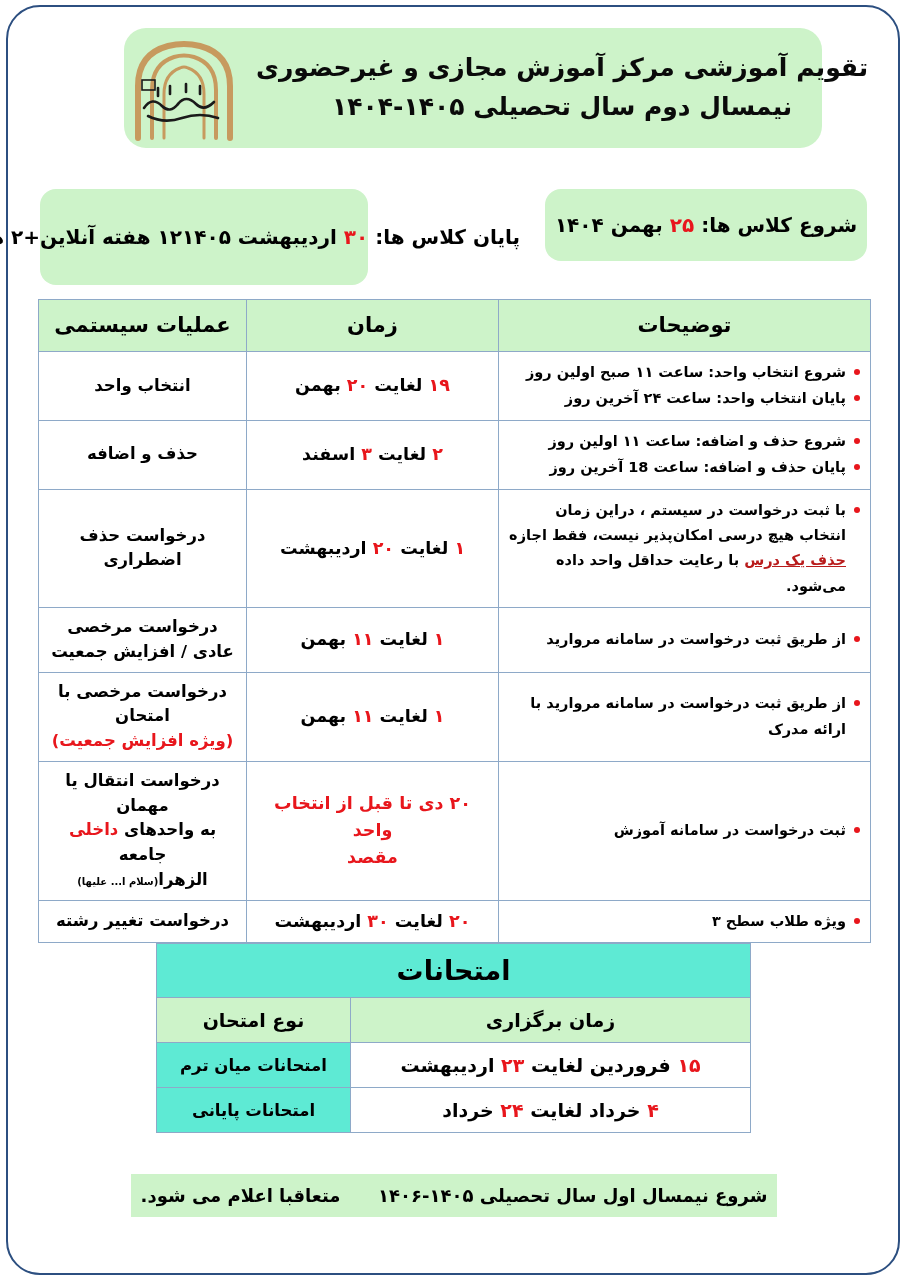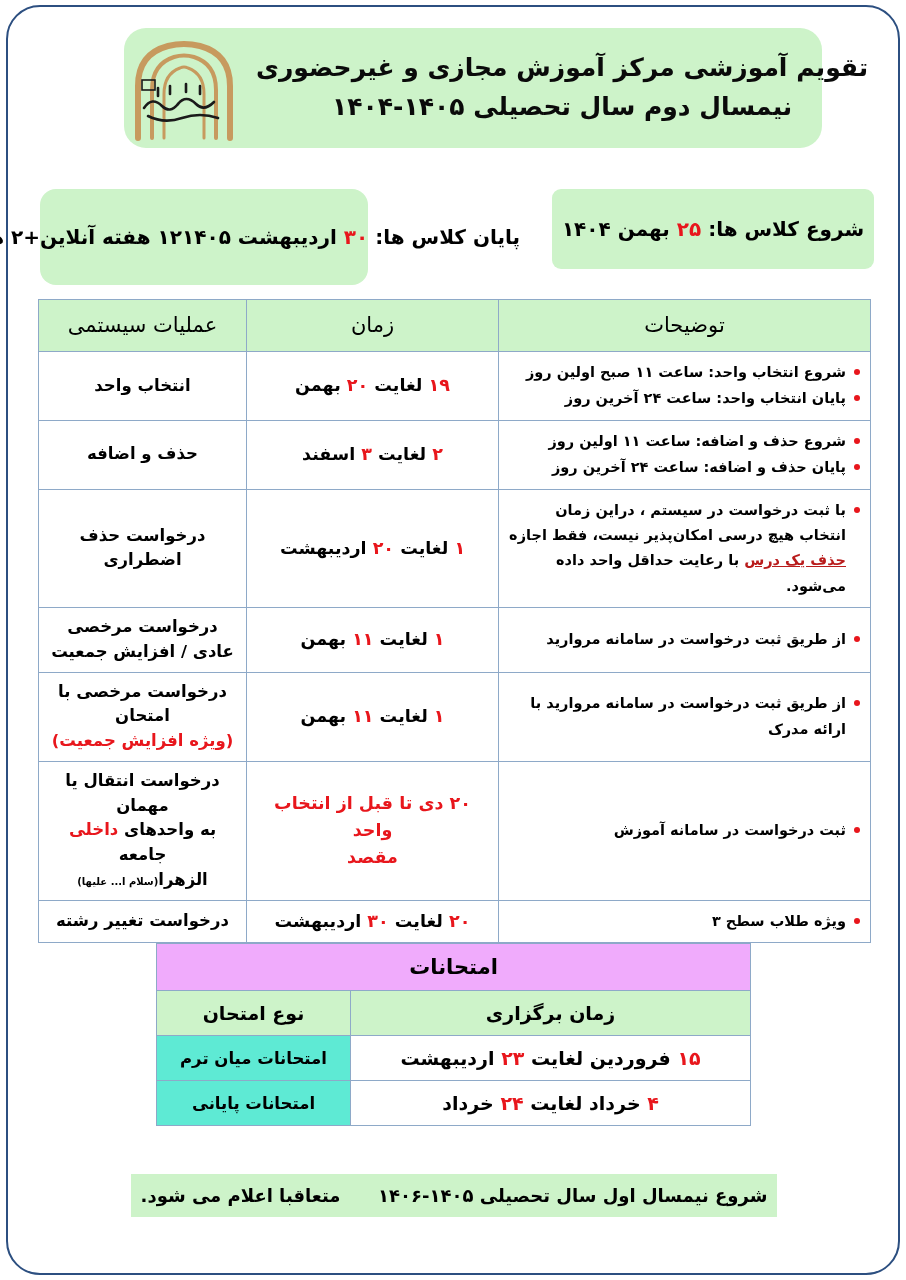--- a/index.html
+++ b/index.html
@@ -72,22 +72,22 @@
     background: #cdf3c9;
     border-radius: 16px;
     display: flex;
     flex-direction: row;
     align-items: center;
     justify-content: center;
     text-align: center;
     padding: 6px 14px;
   }
   #info-box-start {
-    right: 32px; top: 189px;
-    width: 322px; height: 80px; border-radius: 9px;
+    right: 39px; top: 189px;
+    width: 322px; height: 72px;
   }
   #info-box-end {
     left: 40px; top: 189px;
     width: 328px; height: 96px;
   }
   .info-box .l1, .info-box .l2 {
     font-size: 20px;
     font-weight: bold;
     line-height: 1.7;
     white-space: nowrap;
@@ -105,21 +105,21 @@
     border: 1px solid #8ea9c8;
   }
   #main-table col.c-desc { width: 372px; }
   #main-table col.c-time { width: 252px; }
   #main-table col.c-op   { width: 208px; }
 
   #main-table th {
     background: #cdf3c9;
     border: 1px solid #8ea9c8;
     font-size: 21px;
-    font-weight: normal;
+    font-weight: bold;
     text-align: center;
     padding: 13px 4px 14px 4px;
     margin-top: 46px;
   }
   #main-table td {
     border: 1px solid #8ea9c8;
     vertical-align: middle;
     background: #ffffff;
     padding: 7px 8px;
   }
@@ -170,23 +170,23 @@
     position: absolute;
     left: 156px; top: 943px;
     width: 594px;
     border-collapse: collapse;
     table-layout: fixed;
     border: 1px solid #8ea9c8;
   }
   #exams-table col.e-time { width: 400px; }
   #exams-table col.e-type { width: 194px; }
   #exams-table th.exam-title {
-    background: #f0abfc;
-    border: 1px solid #8ea9c8;
-    font-size: 21px;
+    background: #5eead4;
+    border: 1px solid #8ea9c8;
+    font-size: 27px;
     font-weight: bold;
     text-align: center;
     padding: 11px 4px;
   }
   #exams-table th.exam-head {
     background: #cdf3c9;
     border: 1px solid #8ea9c8;
     font-size: 19px;
     font-weight: bold;
     text-align: center;
@@ -288,21 +288,21 @@
           </ul>
         </td>
         <td class="time-cell"><span class="red">۱۹</span><span> لغایت </span><span class="red">۲۰</span><span> بهمن</span></td>
         <td class="op-cell">انتخاب واحد</td>
       </tr>
 
       <tr>
         <td class="desc-cell">
           <ul class="bullets">
             <li>شروع حذف و اضافه: ساعت ۱۱ اولین روز</li>
-            <li>پایان حذف و اضافه: ساعت ۲۴ آخرین روز</li>
+            <li>پایان حذف و اضافه: ساعت 18 آخرین روز</li>
           </ul>
         </td>
         <td class="time-cell"><span class="red">۲</span><span> لغایت </span><span class="red">۳</span><span>  اسفند</span></td>
         <td class="op-cell">حذف و اضافه</td>
       </tr>
 
       <tr>
         <td class="desc-cell">
           <ul class="bullets">
             <li><span>با ثبت درخواست در سیستم ، دراین زمان انتخاب هیچ درسی امکان‌پذیر نیست، فقط اجازه </span><span class="red-u">حذف یک درس</span><span> با رعایت حداقل واحد داده می‌شود.</span></li>

